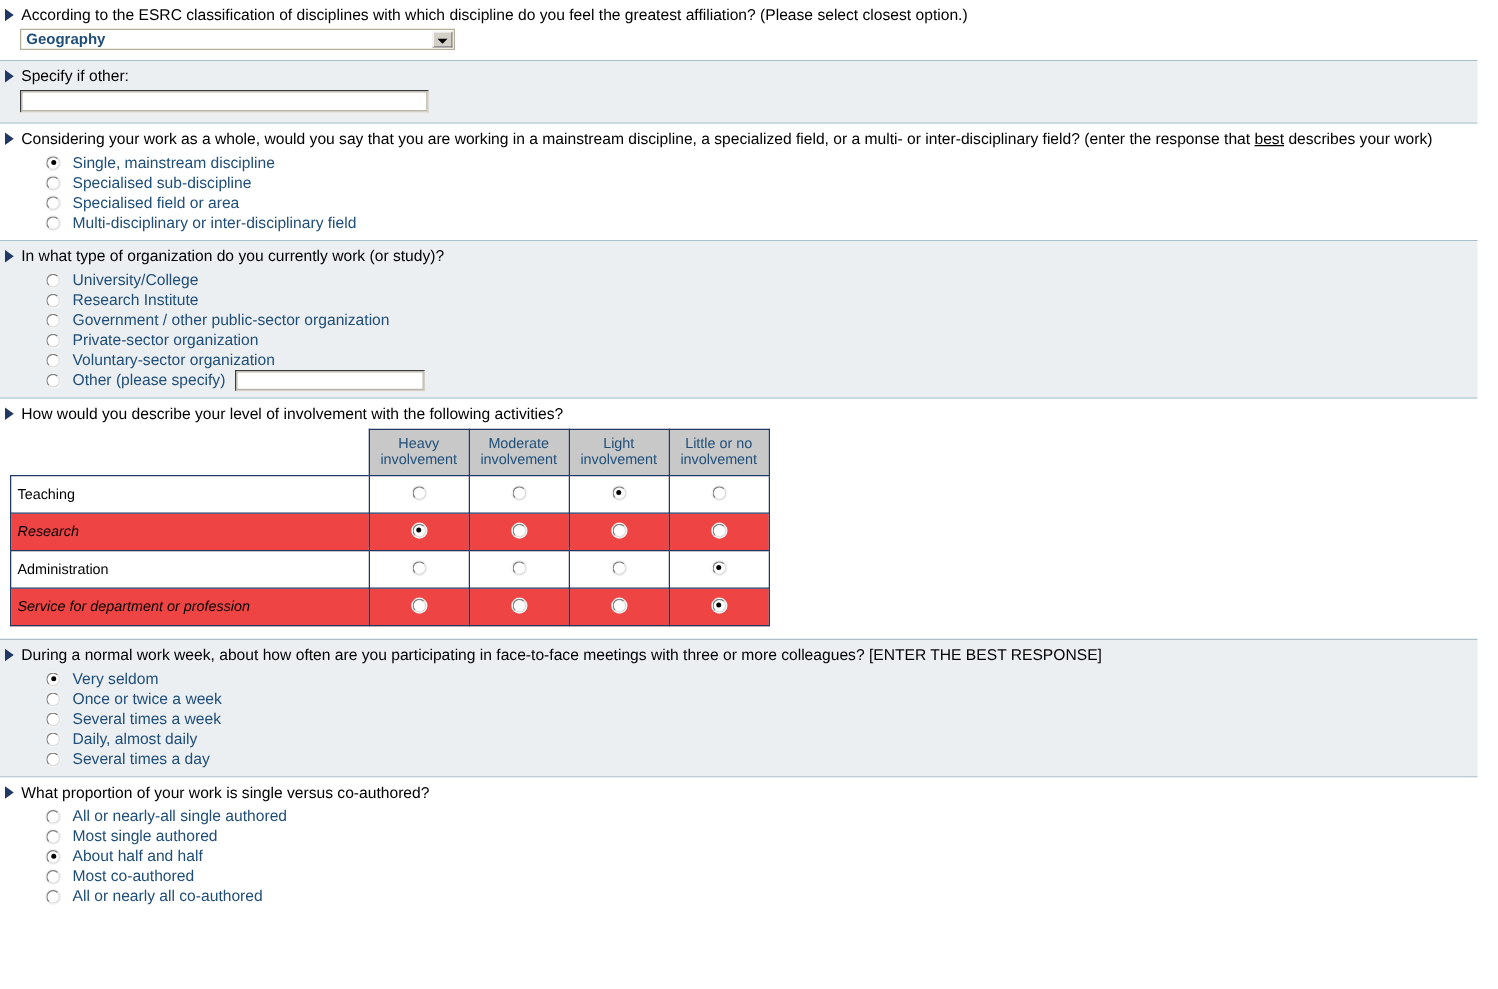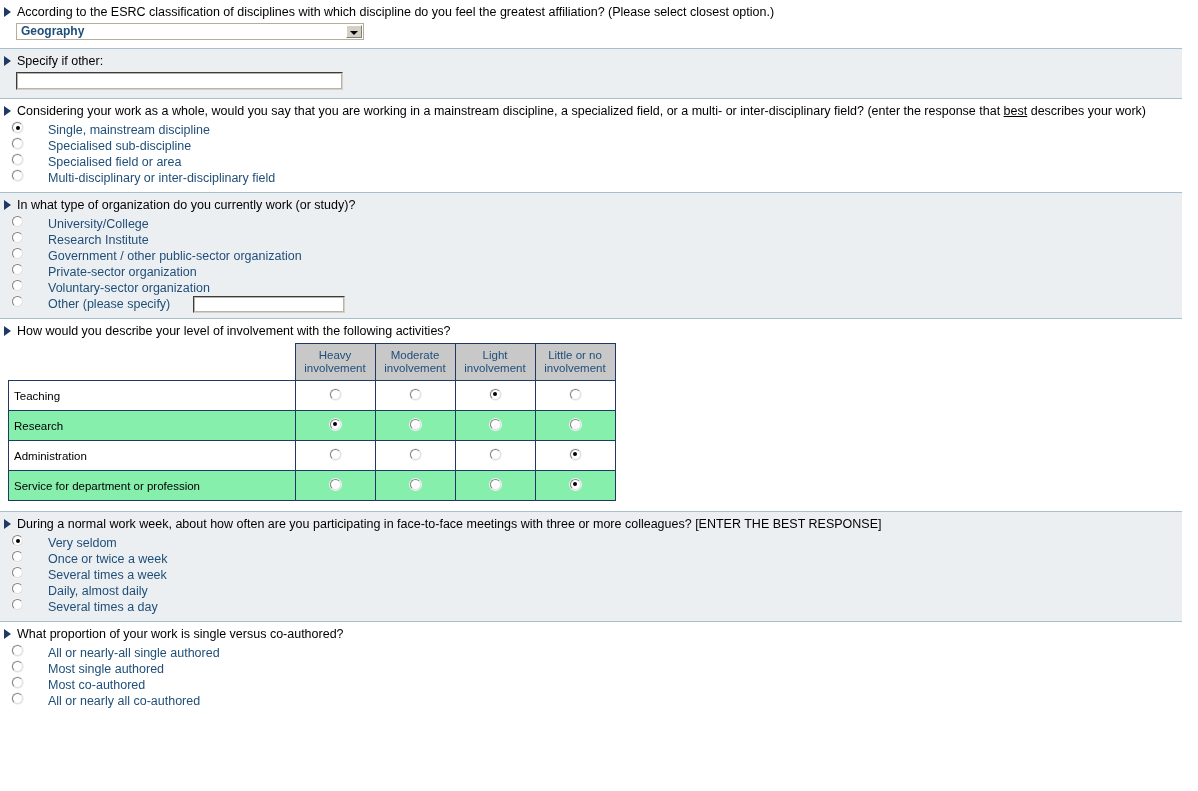--- a/index.html
+++ b/index.html
@@ -54,24 +54,23 @@
   .qrow u { text-decoration: underline; }
 
   
   .options {
     margin: 3px 0 0 0;
     padding: 0;
     list-style: none;
   }
   .optrow {
     display: flex;
-    align-items: flex-start;
+    align-items: center;
     height: 16px;
-    padding-left: 12px;
-    gap: 15px;
+    padding-left: 37px;
   }
   .optlabel {
     color: #1f4e79;
     font-size: 12.5px;
     margin-left: 10px;
     line-height: 16px;
     white-space: nowrap;
   }
 
   
@@ -202,21 +201,21 @@
     white-space: nowrap;
     margin-top: 36px;
   }
   table.grid td.cell {
     height: 29px;
     text-align: center;
     vertical-align: middle;
   }
   table.grid td.cell .radio { margin: 0 auto; }
   tr.rowwhite td { background: #ffffff; }
-  tr.rowgreen td { background: #86efac; }
+  tr.rowgreen td { background: #ef4444; font-style: italic; }
 </style>
 </head>
 <body>
 
 <div class="page">
 
   <div class="section white">
     <div class="qrow">
       <span class="tri"></span>
       <span>According to the ESRC classification of disciplines with which discipline do you feel the greatest affiliation? (Please select closest option.)</span>
@@ -381,20 +380,24 @@
     <div class="options">
       <div class="optrow">
         <span class="radio"></span>
         <span class="optlabel">All or nearly-all single authored</span>
       </div>
       <div class="optrow">
         <span class="radio"></span>
         <span class="optlabel">Most single authored</span>
       </div>
       <div class="optrow">
+        <span class="radio on"></span>
+        <span class="optlabel">About half and half</span>
+      </div>
+      <div class="optrow">
         <span class="radio"></span>
         <span class="optlabel">Most co-authored</span>
       </div>
       <div class="optrow">
         <span class="radio"></span>
         <span class="optlabel">All or nearly all co-authored</span>
       </div>
     </div>
   </div>
 

